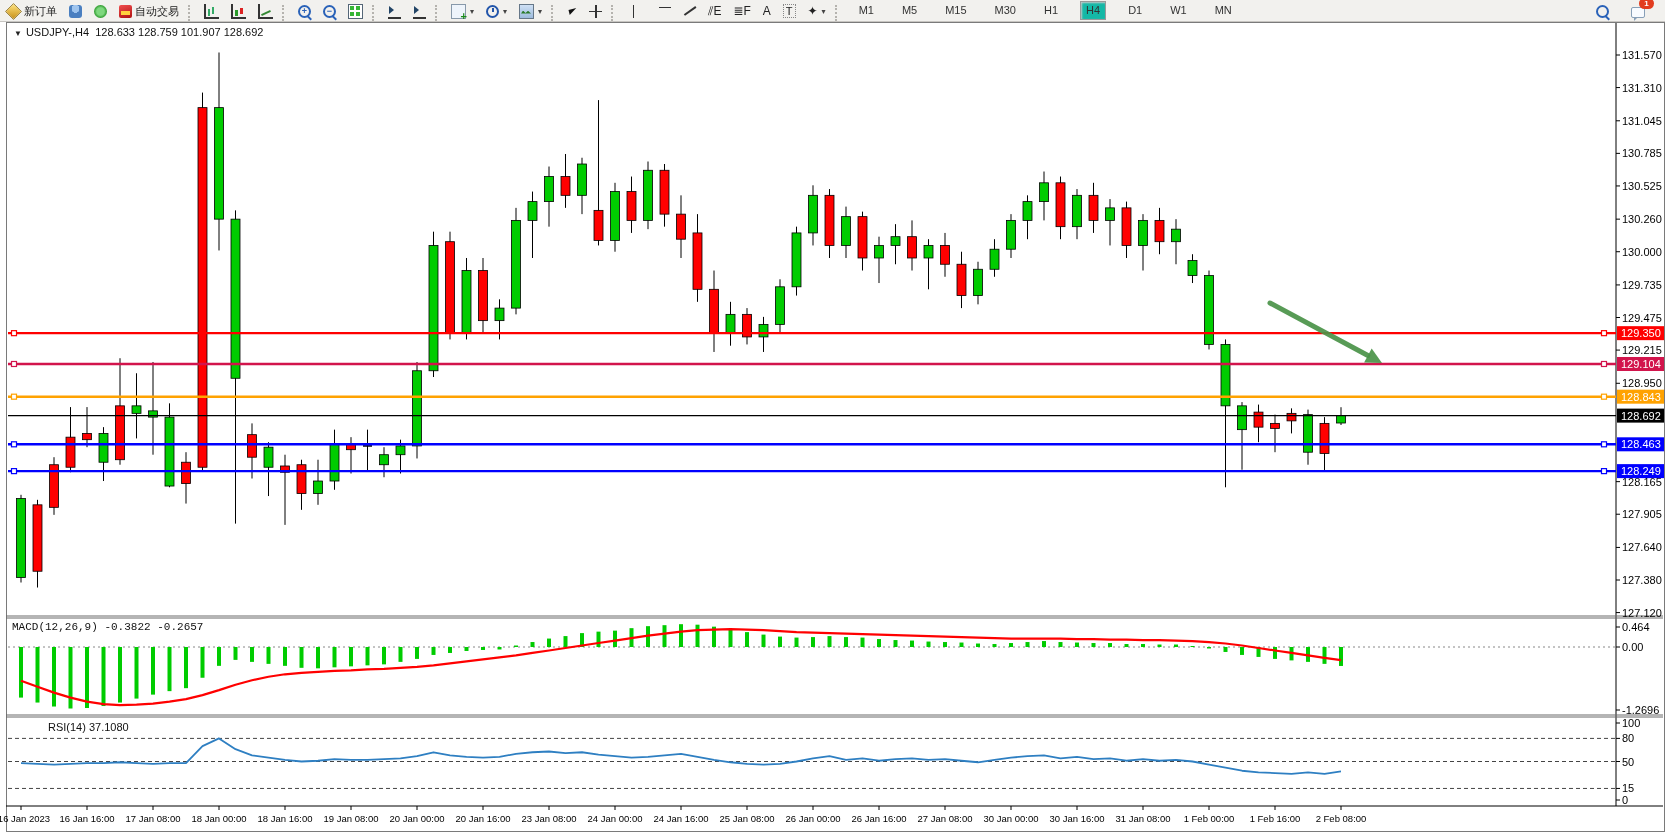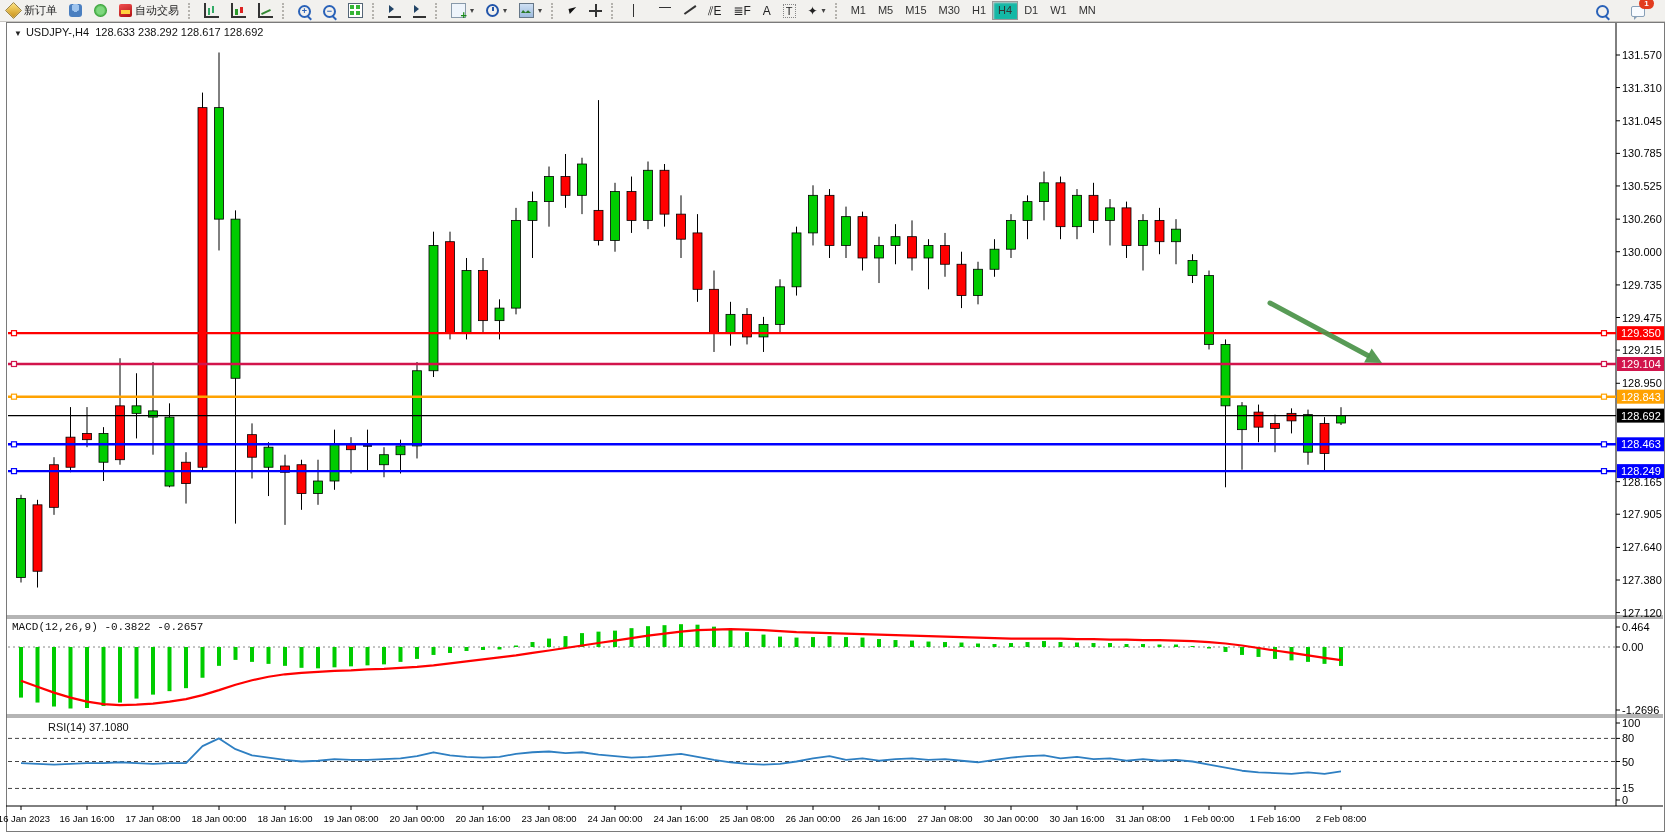--- a/index.html
+++ b/index.html
@@ -1,20 +1,20 @@
 <!DOCTYPE html>
 <html><head>
 <meta charset="utf-8">
 <style>
   html,body{margin:0;padding:0;background:#ffffff;}
   #app{position:relative;width:1665px;height:832px;font-family:"Liberation Sans",sans-serif;
        background:#ffffff;overflow:hidden;-webkit-user-select:none;user-select:none;}
   
   #toolbar{position:absolute;left:0;top:0;width:1665px;height:21px;background:#f2f1ee;
-           border-bottom:1px solid #c8c6c2;display:flex;align-items:center;font-size:11px;color:#222;}
+           border-bottom:1px solid #c8c6c2;display:flex;align-items:flex-end;font-size:11px;color:#222;}
   .tb-group{display:flex;align-items:center;height:21px;}
   .tb-sep{width:5px;height:16px;margin:0 3px;border-left:2px dotted #b5b3ae;}
   .tb-btn{display:flex;align-items:center;gap:3px;padding:1px 4px;margin:0 1px;border:1px solid transparent;
           border-radius:2px;height:16px;cursor:default;white-space:nowrap;}
   .tb-btn .caret{font-size:8px;color:#444;margin-left:1px;}
   .gly{font-size:12px;line-height:12px;}
   .ic{display:inline-block;width:13px;height:13px;position:relative;}
   .ic-diamond{background:linear-gradient(135deg,#ffe27a,#c89018);transform:rotate(45deg) scale(.8);border:1px solid #8a6a10;}
   .ic-person{background:radial-gradient(circle at 50% 30%,#9ec4ee 35%,#4a7fc0 36%);border-radius:3px;}
   .ic-signal{background:radial-gradient(circle,#7ed87e 40%,#2c9a2c 70%);border-radius:50%;}
@@ -44,21 +44,21 @@
   .ic-cross::before{content:"";position:absolute;left:6px;top:0;width:1.5px;height:13px;background:#333;}
   .ic-cross::after{content:"";position:absolute;left:0;top:6px;width:13px;height:1.5px;background:#333;}
   .ic-vline{border-left:1.5px solid #333;margin-left:6px;}
   .ic-hline{border-top:1.5px solid #333;margin-top:6px;width:12px;}
   .ic-trend{}
   .ic-trend::after{content:"";position:absolute;left:0;top:5px;width:14px;height:1.5px;background:#333;transform:rotate(-35deg);}
   .badge{position:absolute;right:-5px;top:-4px;min-width:11px;height:11px;border-radius:6px;background:#e23c1e;
          color:#fff;font-size:8px;font-weight:bold;text-align:center;line-height:11px;padding:0 2px;}
   .ic-chat{width:12px;height:9px;border:1.5px solid #88a0b8;border-radius:2px;margin-top:2px;background:#f8fbff;}
   .ic-chat::after{content:"";position:absolute;left:2px;bottom:-4px;width:0;height:0;border-top:4px solid #88a0b8;border-right:4px solid transparent;}
-  .tf-btn{padding:1px 5px;margin:0;border:1px solid transparent;height:15px;line-height:15px;font-size:11px;color:#333;}
+  .tf-btn{padding:1px 5px;margin:8px;border:1px solid transparent;height:15px;line-height:15px;font-size:11px;color:#333;}
   .tf-btn.active{background:#14b8a6;border:1px solid #999;box-shadow:inset 1px 1px 2px #c9c9c9;}
   #tb-right{margin-left:auto;display:flex;align-items:center;gap:10px;padding-right:14px;}
   
   #chart-frame{position:absolute;left:6px;top:22px;width:1657px;height:808px;border:1px solid #7a7a7a;background:#fff;}
   #chart-title{position:absolute;left:14px;top:26px;font-size:11px;color:#111;z-index:5;}
   #chart-title .tri{font-size:8px;color:#222;margin-right:4px;}
   #macd-label{position:absolute;left:12px;top:621px;font-size:11px;color:#111;z-index:5;font-family:Liberation Mono, monospace;}
   #rsi-label{position:absolute;left:12px;top:721px;font-size:11px;color:#111;z-index:5;padding-left:36px;}
   #chart-svg{position:absolute;left:0;top:0;z-index:2;}
   text{font-family:"Liberation Sans",sans-serif;}
@@ -177,21 +177,21 @@
         </span>
         <span class="tb-btn" style="position: relative;">
           <span class="ic ic-chat"></span>
           <span class="badge">1</span>
         </span>
       </span>
     </div>
 
 <div id="chart-frame"></div>
 
-<div id="chart-title"><span class="tri">▼</span><span>USDJPY-,H4</span>&nbsp;&nbsp;<span>128.633 238.292 128.617 128.692</span></div>
+<div id="chart-title"><span class="tri">▼</span><span>USDJPY-,H4</span>&nbsp;&nbsp;<span>128.633 128.759 101.907 128.692</span></div>
 
 <div id="macd-label">MACD(12,26,9) -0.3822 -0.2657</div>
 <div id="rsi-label">RSI(14) 37.1080</div>
 
 <svg id="chart-svg" width="1665" height="832">
       <line x1="1616" y1="23" x2="1616" y2="806" stroke="#000" stroke-width="1"></line>
       <line x1="6" y1="616" x2="1663" y2="616" stroke="#6b6b6b" stroke-width="1"></line>
       <line x1="6" y1="618" x2="1663" y2="618" stroke="#6b6b6b" stroke-width="1"></line>
       <line x1="6" y1="715" x2="1663" y2="715" stroke="#6b6b6b" stroke-width="1"></line>
       <line x1="6" y1="717" x2="1663" y2="717" stroke="#6b6b6b" stroke-width="1"></line>

